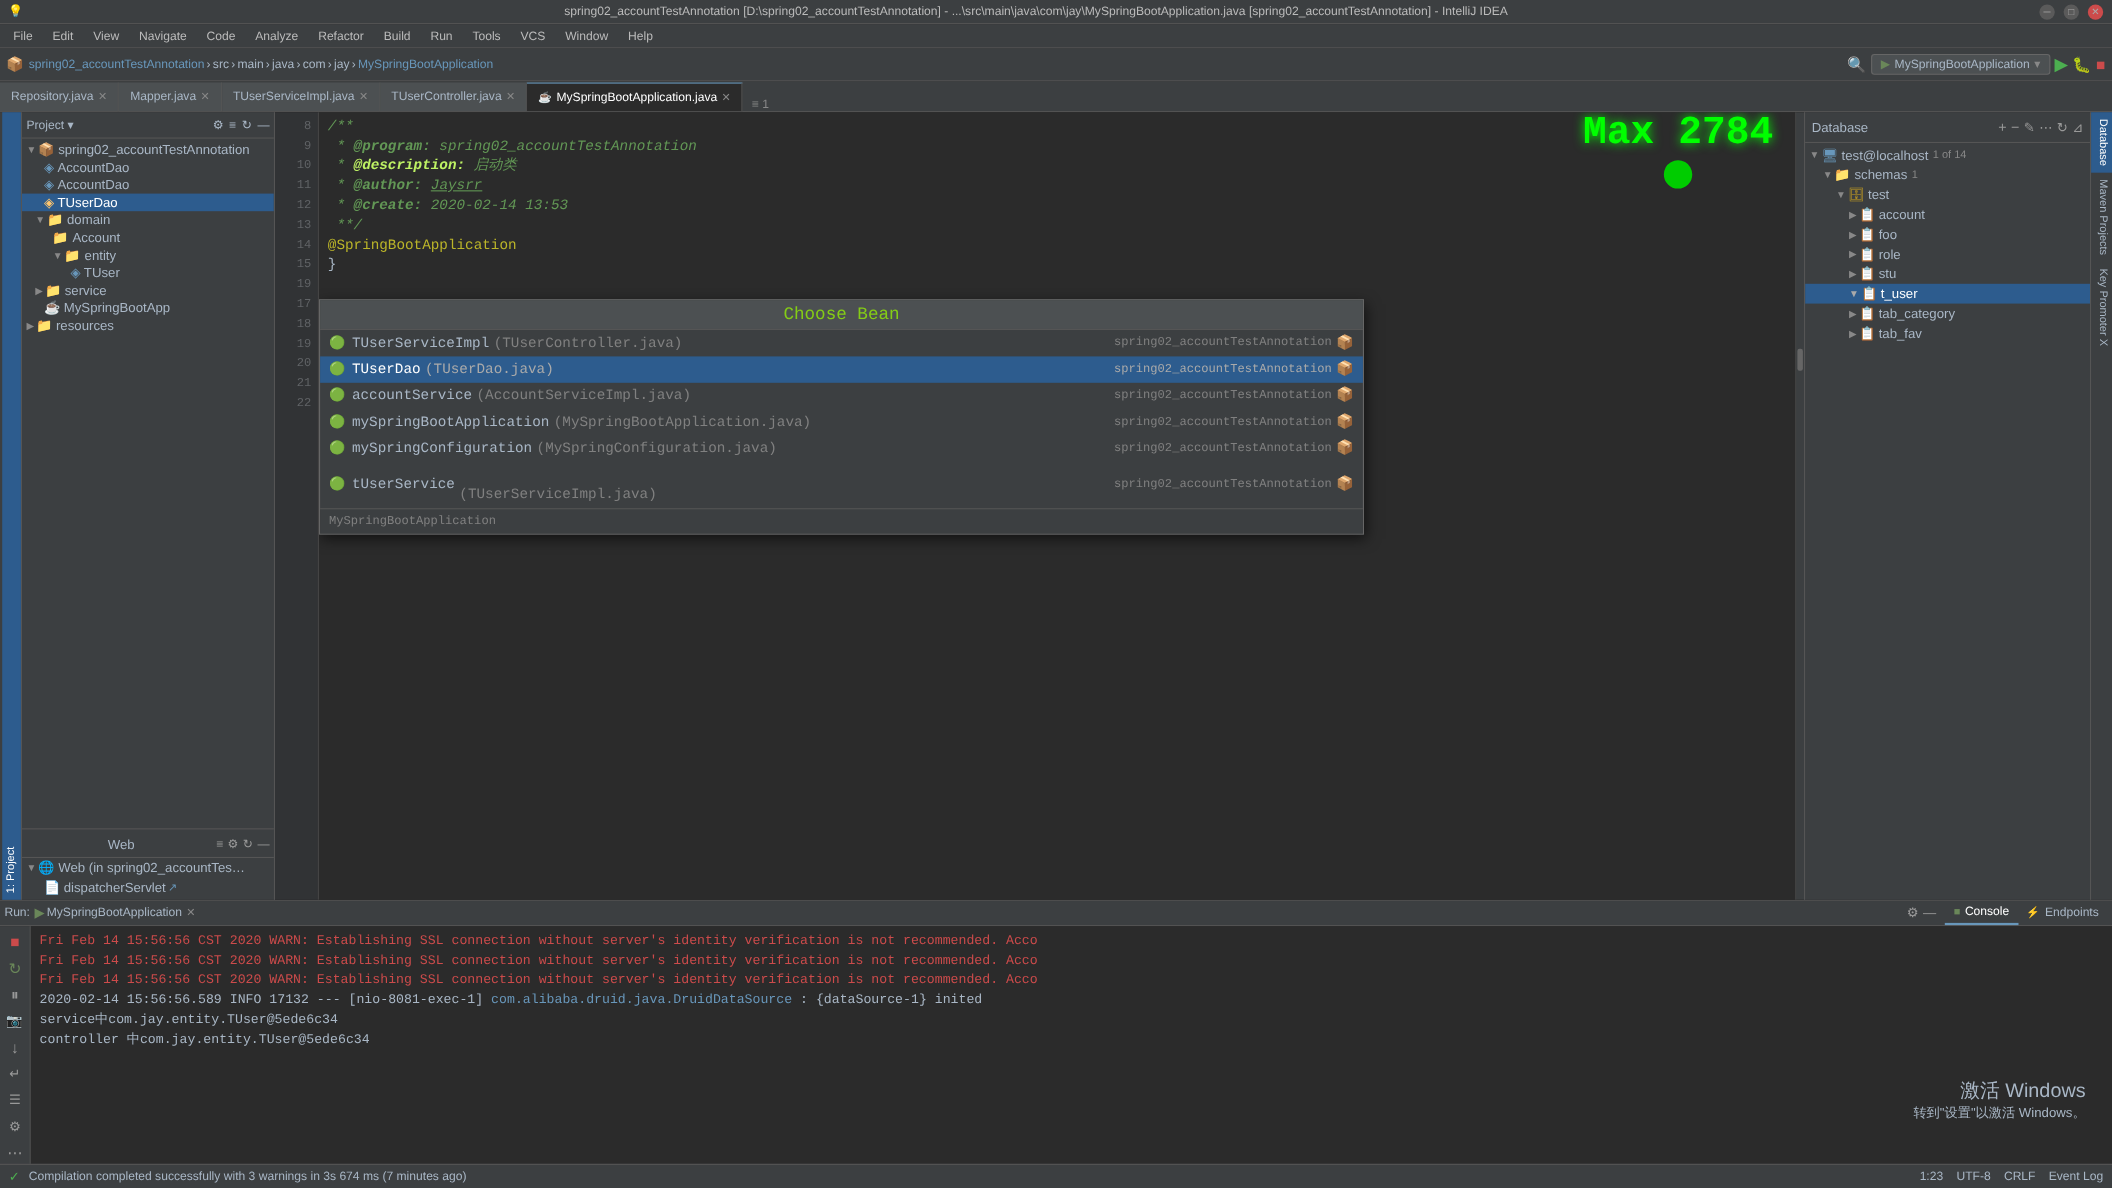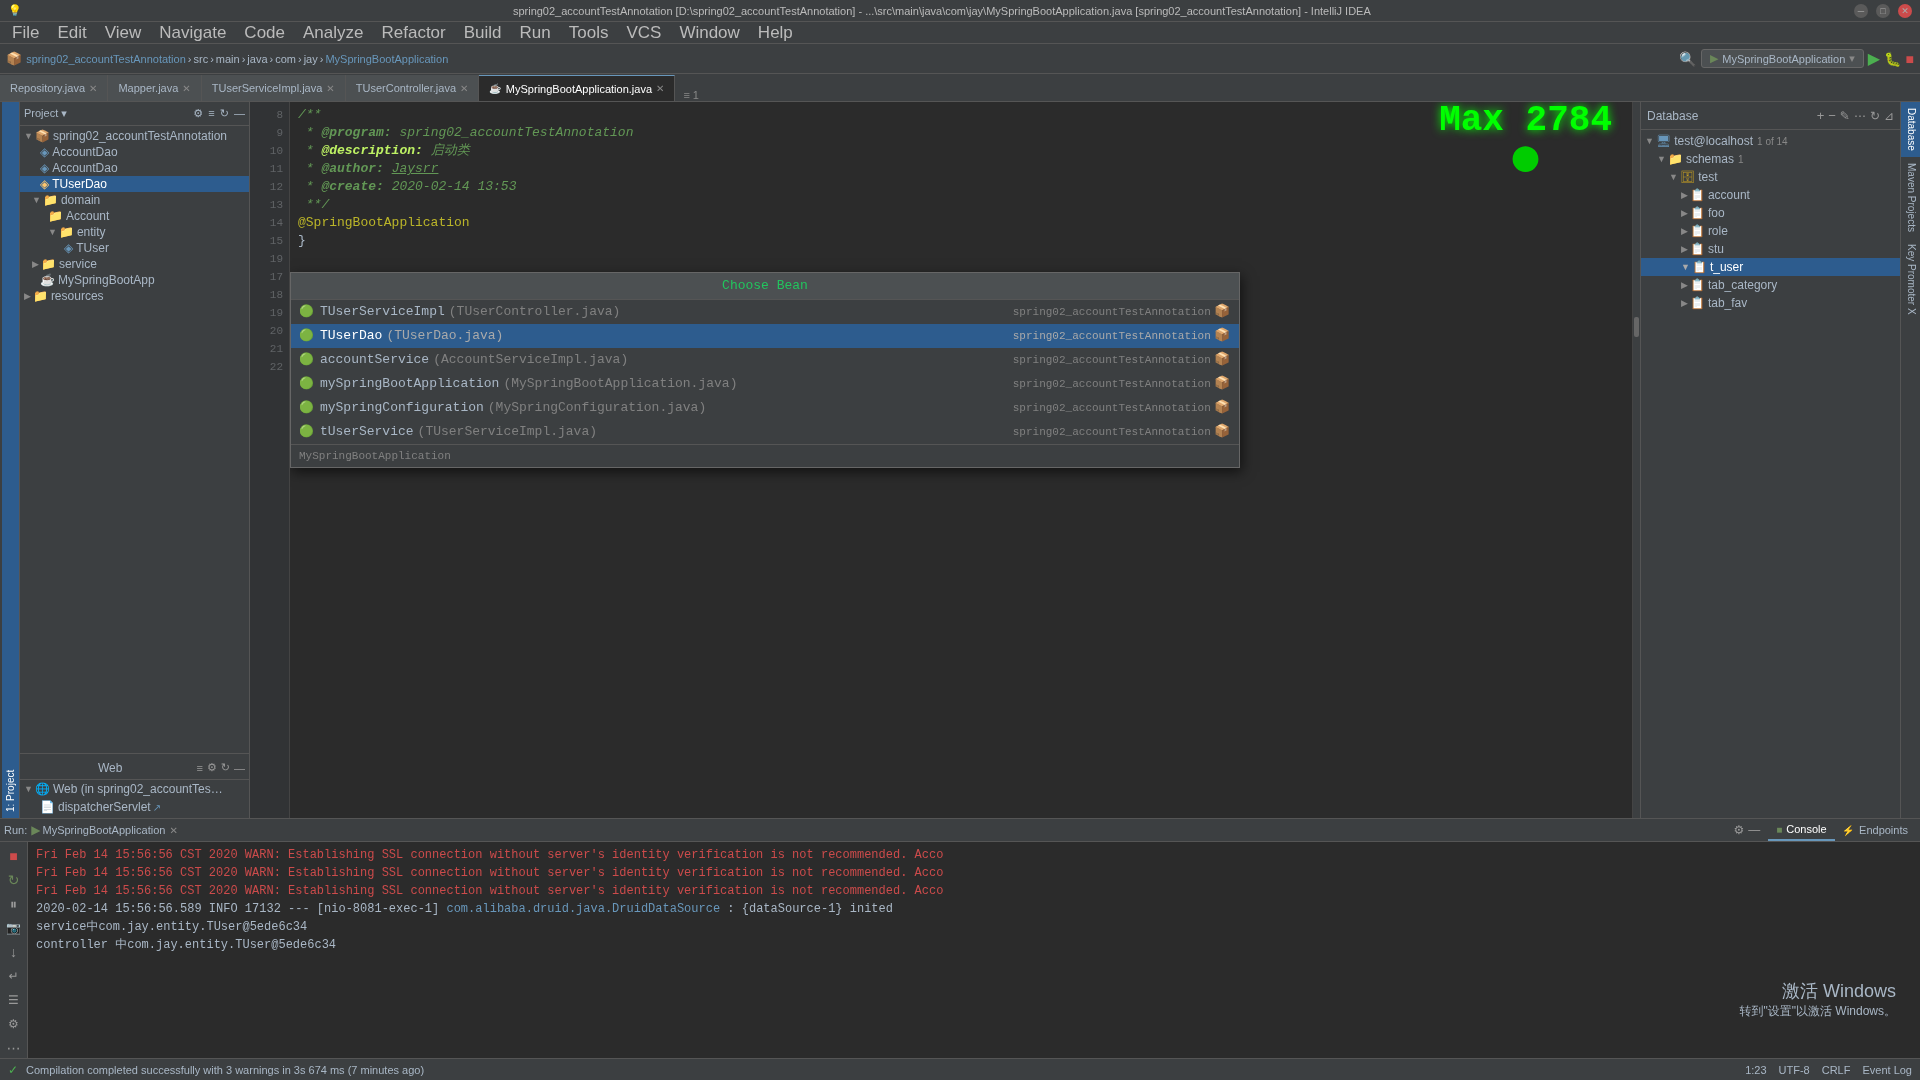--- a/index.html
+++ b/index.html
@@ -6,21 +6,21 @@
     body { font-family: 'Segoe UI', Arial, sans-serif; font-size: 12px; background: #2b2b2b; color: #a9b7c6; width: 1920px; height: 1080px; overflow: hidden; }
 
     
     #title-bar { background: #3c3f41; height: 22px; display: flex; align-items: center; padding: 0 8px; font-size: 11px; color: #bbbbbb; border-bottom: 1px solid #555; }
     #title-bar .title-text { flex: 1; text-align: center; }
     #title-bar .win-controls { display: flex; gap: 8px; }
     #title-bar .win-btn { width: 14px; height: 14px; border-radius: 50%; display: flex; align-items: center; justify-content: center; font-size: 9px; cursor: pointer; background: #5a5a5a; color: #aaa; }
 
     
     #menu-bar { background: #3c3f41; height: 22px; display: flex; align-items: center; padding: 0 4px; border-bottom: 1px solid #555; gap: 2px; }
-    .menu-item { padding: 2px 8px; font-size: 17px; color: #bbbbbb; cursor: pointer; }
+    .menu-item { padding: 2px 8px; font-size: 11px; color: #bbbbbb; cursor: pointer; }
 
     
     #toolbar { background: #3c3f41; height: 30px; display: flex; align-items: center; padding: 0 6px; border-bottom: 1px solid #555; gap: 4px; }
     .toolbar-breadcrumb { display: flex; align-items: center; gap: 2px; font-size: 11px; color: #6897bb; }
     .toolbar-breadcrumb span { color: #a9b7c6; }
     .toolbar-sep { color: #666; }
     .toolbar-right { margin-left: auto; display: flex; align-items: center; gap: 4px; }
     .run-config { background: #4c5052; border: 1px solid #666; border-radius: 3px; padding: 2px 8px; font-size: 11px; color: #a9b7c6; display: flex; align-items: center; gap: 4px; }
 
     
@@ -309,21 +309,21 @@
         <div class="code-line"></div>
         <div class="code-line"><span class="at">@SpringBootApplication</span></div>
         <div class="code-line"></div>
         <div class="code-line"></div>
         <div class="code-line"></div>
         <div class="code-line"></div>
         <div class="code-line"></div>
         <div class="code-line"><span style="color:#a9b7c6;">}</span></div>
 
         <div id="choose-bean" style="position:absolute; left:0px; top:170px; width:950px; background:#3c3f41; border:1px solid #666; z-index:100; box-shadow:2px 4px 12px rgba(0,0,0,0.6);">
-          <div id="choose-bean-header" style="background:#4c5052; padding:4px 8px; font-size:13px; color:#22c55e; border-bottom:1px solid #555; text-align:center;">Choose Bean</div>
+          <div id="choose-bean-header" style="background:#4c5052; padding:4px 8px; font-size:16px; color:#84cc16; border-bottom:1px solid #555; text-align:center;">Choose Bean</div>
 
           <div class="bean-item" style="display:flex; align-items:center; padding:3px 8px; font-size:13px; font-family:'Courier New',monospace; cursor:pointer;">
             <span class="bean-icon" style="color:#6a8759; margin-right:6px; font-size:12px;">🟢</span>
             <span class="bean-name" style="color:#a9b7c6;">TUserServiceImpl</span>
             <span class="bean-file" style="color:#808080; margin-left:4px;">(TUserController.java)</span>
             <span class="bean-module" style="margin-left:auto; color:#808080; font-size:11px;">spring02_accountTestAnnotation</span>
             <span style="margin-left:4px; color:#888;">📦</span>
           </div>
 
           <div class="bean-item selected" style="display:flex; align-items:center; padding:3px 8px; font-size:13px; font-family:'Courier New',monospace; cursor:pointer; background:#2d5c8e; color:#fff;">
@@ -354,21 +354,21 @@
             <span class="bean-icon" style="color:#6a8759; margin-right:6px; font-size:12px;">🟢</span>
             <span class="bean-name" style="color:#a9b7c6;">mySpringConfiguration</span>
             <span class="bean-file" style="color:#808080; margin-left:4px;">(MySpringConfiguration.java)</span>
             <span class="bean-module" style="margin-left:auto; color:#808080; font-size:11px;">spring02_accountTestAnnotation</span>
             <span style="margin-left:4px; color:#888;">📦</span>
           </div>
 
           <div class="bean-item" style="display:flex; align-items:center; padding:3px 8px; font-size:13px; font-family:'Courier New',monospace; cursor:pointer;">
             <span class="bean-icon" style="color:#6a8759; margin-right:6px; font-size:12px;">🟢</span>
             <span class="bean-name" style="color:#a9b7c6;">tUserService</span>
-            <span class="bean-file" style="color:#808080; margin-left:4px;">(TUserServiceImpl.java)</span>
+            <span class="bean-file" style="color:#808080; margin-left:4px;margin-top:18px;">(TUserServiceImpl.java)</span>
             <span class="bean-module" style="margin-left:auto; color:#808080; font-size:11px;">spring02_accountTestAnnotation</span>
             <span style="margin-left:4px; color:#888;">📦</span>
           </div>
 
           <div class="bean-footer" style="padding:2px 8px; font-size:11px; color:#808080; background:#3c3f41; border-top:1px solid #555;">MySpringBootApplication</div>
         </div>
 
         <div id="score-overlay" style="position:absolute; top:10px; right:20px; z-index:50; text-align:center;">
           <div style="color:#00ff00; font-size:36px; font-weight:bold; font-family:'Courier New',monospace; text-shadow:0 0 10px #00ff00;">
             <span>Max</span>

